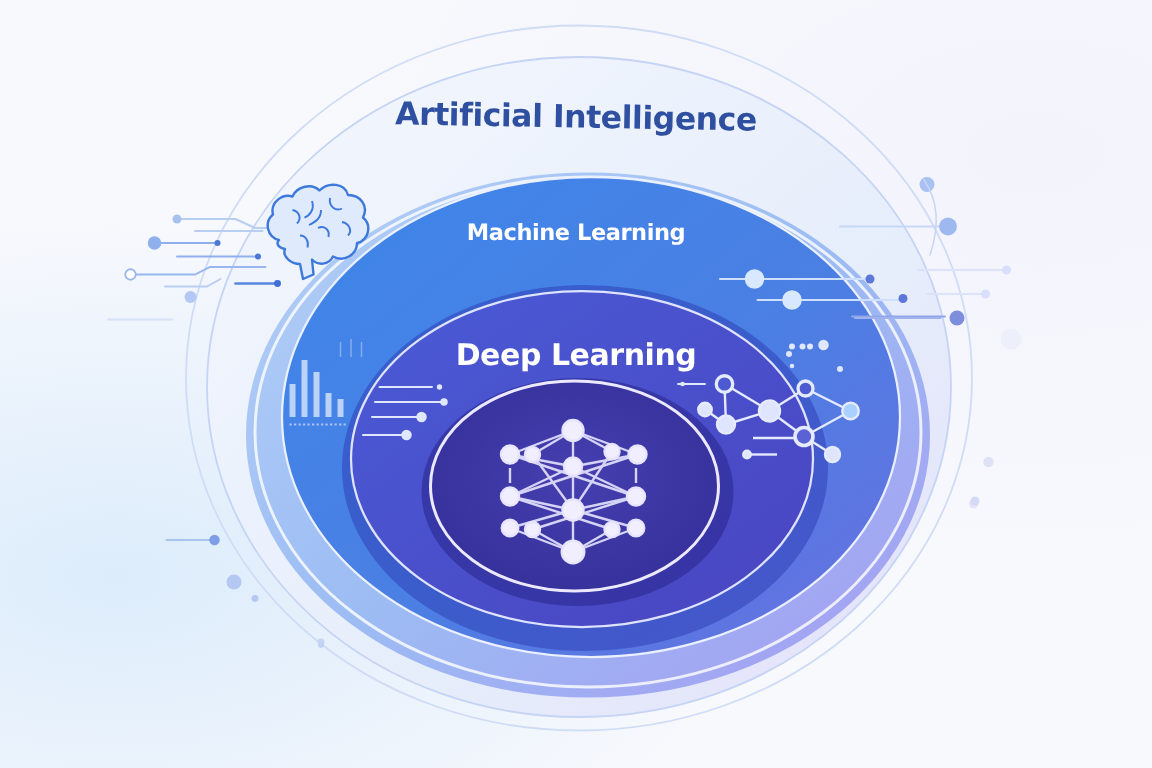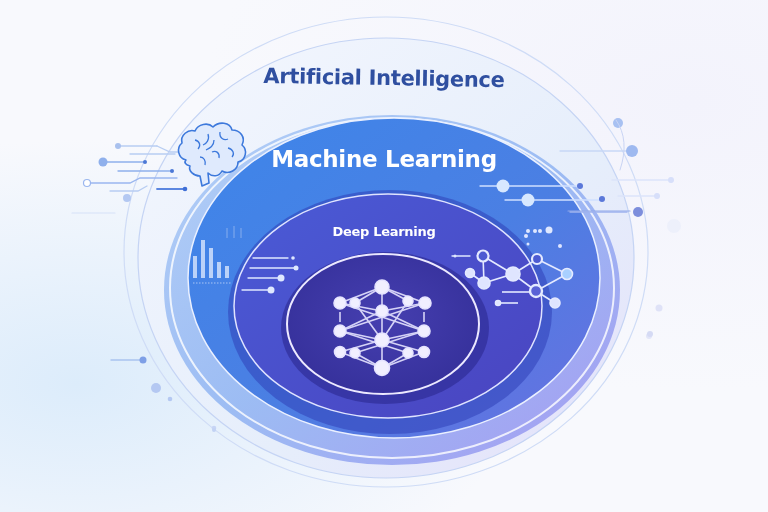--- a/index.html
+++ b/index.html
@@ -10,22 +10,22 @@
                 #f8f9fd;
     font-family: "DejaVu Sans", sans-serif;
   }
   svg.stage { position:absolute; left:0; top:0; }
   .label {
     position:absolute; left:0; width:768px; text-align:center;
     font-family: "DejaVu Sans", sans-serif; font-weight:bold;
     letter-spacing:-0.3px;
   }
   .lbl-ai { top:66px; font-size:21px; color:#2f4fa0; transform: rotate(1deg); }
-  .lbl-ml { top:146px; font-size:23px; color:#ffffff; }
-  .lbl-dl { top:224px; font-size:13px; color:#ffffff; }
+  .lbl-ml { top:146px; font-size:15px; color:#ffffff; }
+  .lbl-dl { top:224px; font-size:20px; color:#ffffff; }
 </style>
 </head>
 <body>
 
 <svg class="stage" width="768" height="512" viewBox="0 0 768 512">
   <defs>
     <linearGradient id="gAI" x1="0" y1="0" x2="1" y2="1">
       <stop offset="0" stop-color="#f4f7fe"></stop>
       <stop offset="0.6" stop-color="#e6eefb"></stop>
       <stop offset="1" stop-color="#e4e0fa"></stop>

